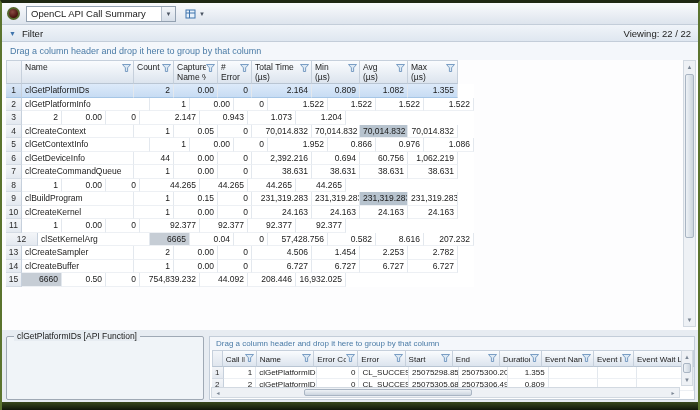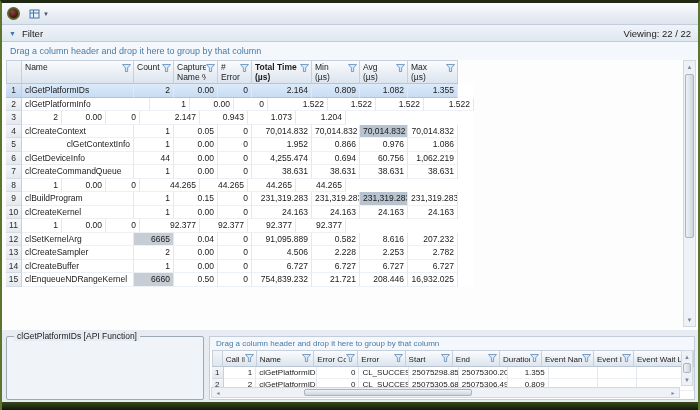--- a/index.html
+++ b/index.html
@@ -75,20 +75,24 @@
     background:linear-gradient(90deg,#eef2f6,#ccd5df);border:1px solid #a9b5c3;border-radius:2px;}
   .bottom-bar{flex:0 0 8px;background:linear-gradient(#39491d,#10160a);}
 </style>
 </head>
 <body>
 
 <div class="window">
 
   <div class="toolbar">
     <span class="app-icon"></span>
+    <div class="combo">
+      <span class="combo-val">OpenCL API Call Summary</span>
+      <span class="combo-arrow">▼</span>
+    </div>
     <div class="tool-btn">
       <span style="line-height:0;">
         <svg width="12" height="12">
             <rect x="1" y="2" width="9" height="8" fill="#e8f1fa" stroke="#3f74ad"></rect>
             <line x1="1" y1="5" x2="10" y2="5" stroke="#3f74ad"></line>
             <line x1="4.5" y1="2" x2="4.5" y2="10" stroke="#3f74ad"></line>
           </svg>
       </span>
       <span class="tb-arrow">▼</span>
     </div>
@@ -124,21 +128,21 @@
                 <path d="M0.5 0.5H8.5L5.6 3.8V7.5H3.4V3.8Z" fill="#dde9f4" stroke="#6d94bd" stroke-width="0.9"></path>
               </svg></span>
           </div>
           <div class="hcell" style="width: 34px;">
             <div class="hl1">#</div>
             <div class="hl1">Errors</div>
             <span class="funnel"><svg width="9" height="8" viewBox="0 0 9 8">
                 <path d="M0.5 0.5H8.5L5.6 3.8V7.5H3.4V3.8Z" fill="#dde9f4" stroke="#6d94bd" stroke-width="0.9"></path>
               </svg></span>
           </div>
-          <div class="hcell" style="width: 60px; font-weight: bold;">
+          <div class="hcell" style="width: 60px;">
             <div class="hl1">Total Time</div>
             <div class="hl1">(µs)</div>
             <span class="funnel"><svg width="9" height="8" viewBox="0 0 9 8">
                 <path d="M0.5 0.5H8.5L5.6 3.8V7.5H3.4V3.8Z" fill="#dde9f4" stroke="#6d94bd" stroke-width="0.9"></path>
               </svg></span>
           </div>
           <div class="hcell" style="width: 48px;">
             <div class="hl1">Min</div>
             <div class="hl1">(µs)</div>
             <span class="funnel"><svg width="9" height="8" viewBox="0 0 9 8">
@@ -198,36 +202,36 @@
           <div class="cell al-r" style="width: 40px;">1</div>
           <div class="cell al-r" style="width: 44px;">0.05</div>
           <div class="cell al-r" style="width: 34px;">0</div>
           <div class="cell al-r" style="width: 60px;">70,014.832</div>
           <div class="cell al-r" style="width: 48px;">70,014.832</div>
           <div class="cell al-r hl" style="width: 48px;">70,014.832</div>
           <div class="cell al-r" style="width: 50px;">70,014.832</div>
         </div>
         <div class="row">
           <div class="cell al-c rownum" style="width: 16px;">5</div>
-          <div class="cell al-l" style="width: 112px; text-align: right;">clGetContextInfo</div>
+          <div class="cell al-l" style="width: 128px;">clGetContextInfo</div>
           <div class="cell al-r" style="width: 40px;">1</div>
           <div class="cell al-r" style="width: 44px;">0.00</div>
           <div class="cell al-r" style="width: 34px;">0</div>
           <div class="cell al-r" style="width: 60px;">1.952</div>
           <div class="cell al-r" style="width: 48px;">0.866</div>
           <div class="cell al-r" style="width: 48px;">0.976</div>
           <div class="cell al-r" style="width: 50px;">1.086</div>
         </div>
         <div class="row">
           <div class="cell al-c rownum" style="width: 16px;">6</div>
           <div class="cell al-l" style="width: 112px;">clGetDeviceInfo</div>
           <div class="cell al-r" style="width: 40px;">44</div>
           <div class="cell al-r" style="width: 44px;">0.00</div>
           <div class="cell al-r" style="width: 34px;">0</div>
-          <div class="cell al-r" style="width: 60px;">4,255.474</div>
+          <div class="cell al-r" style="width: 60px;">2,392.216</div>
           <div class="cell al-r" style="width: 48px;">0.694</div>
           <div class="cell al-r" style="width: 48px;">60.756</div>
           <div class="cell al-r" style="width: 50px;">1,062.219</div>
         </div>
         <div class="row">
           <div class="cell al-c rownum" style="width: 16px;">7</div>
           <div class="cell al-l" style="width: 112px;">clCreateCommandQueue</div>
           <div class="cell al-r" style="width: 40px;">1</div>
           <div class="cell al-r" style="width: 44px;">0.00</div>
           <div class="cell al-r" style="width: 34px;">0</div>
@@ -272,60 +276,59 @@
           <div class="cell al-c rownum" style="width: 16px;">11</div>
           <div class="cell al-r" style="width: 40px;">1</div>
           <div class="cell al-r" style="width: 44px;">0.00</div>
           <div class="cell al-r" style="width: 34px;">0</div>
           <div class="cell al-r" style="width: 60px;">92.377</div>
           <div class="cell al-r" style="width: 48px;">92.377</div>
           <div class="cell al-r" style="width: 48px;">92.377</div>
           <div class="cell al-r" style="width: 50px;">92.377</div>
         </div>
         <div class="row">
-          <div class="cell al-c rownum" style="width: 16px;">12</div>
+          <div class="cell al-c rownum" style="width: 32px;">12</div>
           <div class="cell al-l" style="width: 112px;">clSetKernelArg</div>
           <div class="cell al-r bar" style="width: 40px;">6665</div>
           <div class="cell al-r" style="width: 44px;">0.04</div>
           <div class="cell al-r" style="width: 34px;">0</div>
-          <div class="cell al-r" style="width: 60px;">91,095.889</div>
+          <div class="cell al-r" style="width: 60px;">57,428.756</div>
           <div class="cell al-r" style="width: 48px;">0.582</div>
           <div class="cell al-r" style="width: 48px;">8.616</div>
           <div class="cell al-r" style="width: 50px;">207.232</div>
         </div>
         <div class="row">
           <div class="cell al-c rownum" style="width: 16px;">13</div>
           <div class="cell al-l" style="width: 112px;">clCreateSampler</div>
           <div class="cell al-r" style="width: 40px;">2</div>
           <div class="cell al-r" style="width: 44px;">0.00</div>
           <div class="cell al-r" style="width: 34px;">0</div>
           <div class="cell al-r" style="width: 60px;">4.506</div>
-          <div class="cell al-r" style="width: 48px;">2.228</div>
+          <div class="cell al-r" style="width: 48px;">1.454</div>
           <div class="cell al-r" style="width: 48px;">2.253</div>
           <div class="cell al-r" style="width: 50px;">2.782</div>
         </div>
         <div class="row">
           <div class="cell al-c rownum" style="width: 16px;">14</div>
           <div class="cell al-l" style="width: 112px;">clCreateBuffer</div>
           <div class="cell al-r" style="width: 40px;">1</div>
           <div class="cell al-r" style="width: 44px;">0.00</div>
           <div class="cell al-r" style="width: 34px;">0</div>
           <div class="cell al-r" style="width: 60px;">6.727</div>
           <div class="cell al-r" style="width: 48px;">6.727</div>
           <div class="cell al-r" style="width: 48px;">6.727</div>
           <div class="cell al-r" style="width: 50px;">6.727</div>
         </div>
         <div class="row">
           <div class="cell al-c rownum" style="width: 16px;">15</div>
-          <div class="cell al-l" style="width: 112px;">clEnqueueNDRangeKernel</div>
           <div class="cell al-r bar" style="width: 40px;">6660</div>
           <div class="cell al-r" style="width: 44px;">0.50</div>
           <div class="cell al-r" style="width: 34px;">0</div>
           <div class="cell al-r" style="width: 60px;">754,839.232</div>
-          <div class="cell al-r" style="width: 48px;">21.721</div>
+          <div class="cell al-r" style="width: 48px;">44.092</div>
           <div class="cell al-r" style="width: 48px;">208.446</div>
           <div class="cell al-r" style="width: 50px;">16,932.025</div>
         </div>
       </div>
     <div class="vscroll">
       <div class="varrow">▲</div>
       <div class="vthumb"></div>
       <div class="varrow vdown">▼</div>
     </div>
   </div>

